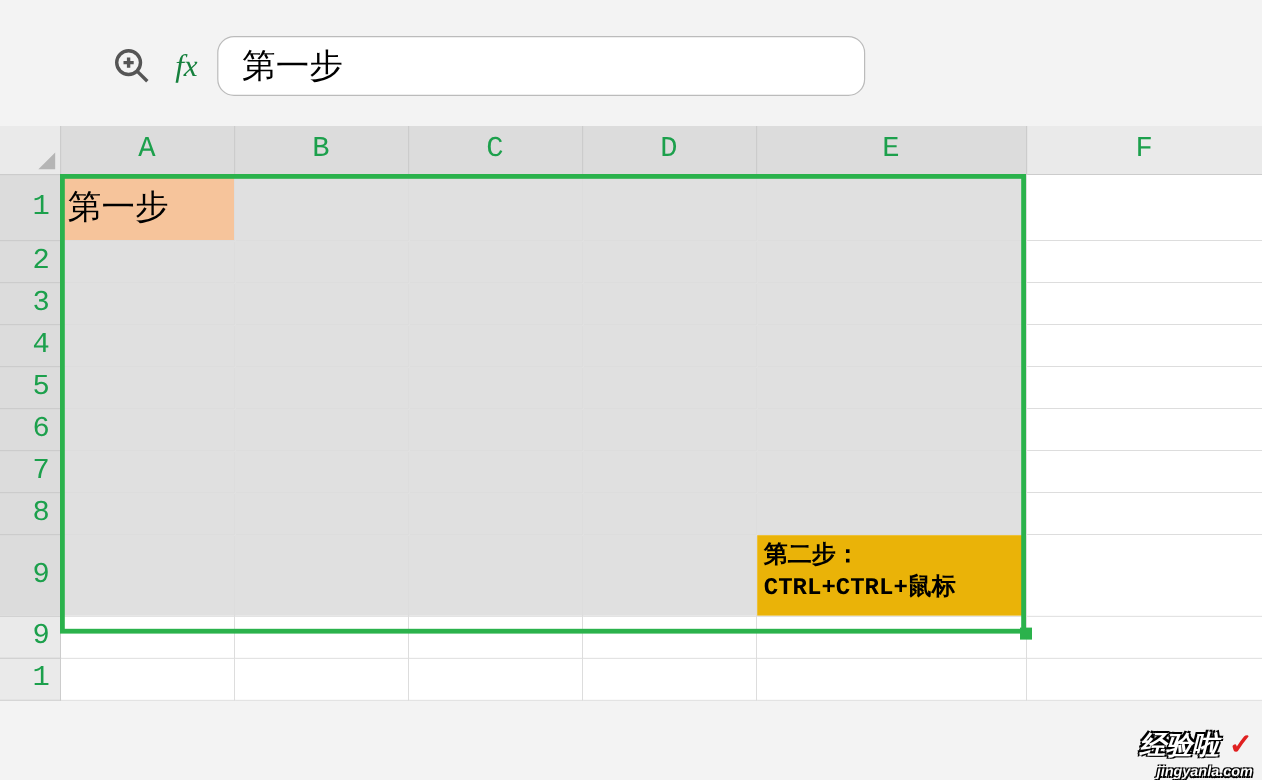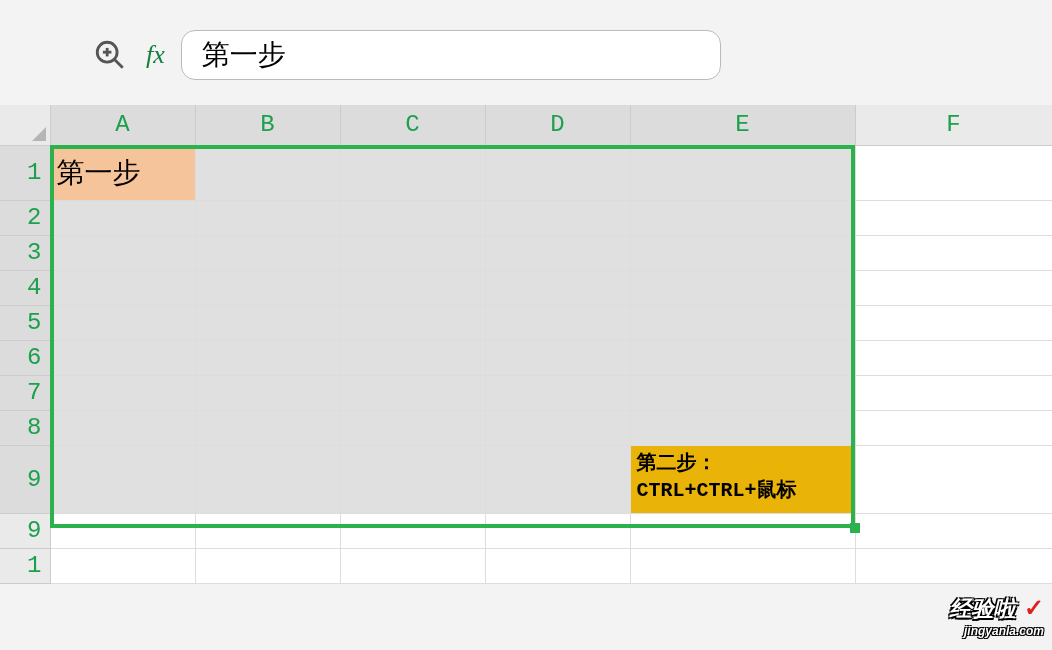--- a/index.html
+++ b/index.html
@@ -151,21 +151,21 @@
       font-size: 20px;
       font-weight: bold;
       padding: 4px 6px;
       line-height: 1.35;
     }
     .e9-line2 { font-family: "Courier New", monospace; }
     
     .watermark {
       position: absolute;
       right: 8px;
-      bottom: 12px;
+      bottom: 0;
       text-align: right;
       z-index: 20;
       pointer-events: none;
     }
     .wm-title {
       font-size: 22px;
       font-weight: 900;
       font-style: italic;
       color: #fff;
       text-shadow: -1.5px -1.5px 0 #000, 1.5px -1.5px 0 #000, -1.5px 1.5px 0 #000, 1.5px 1.5px 0 #000;

